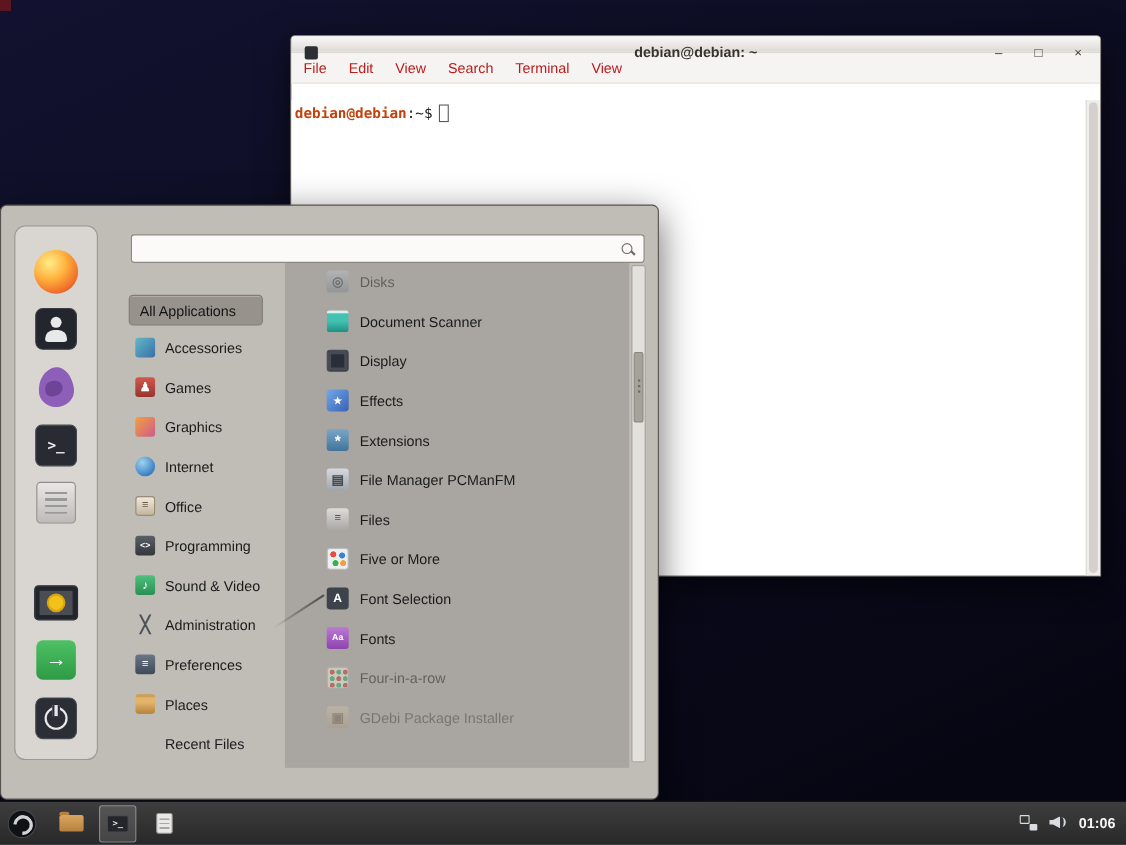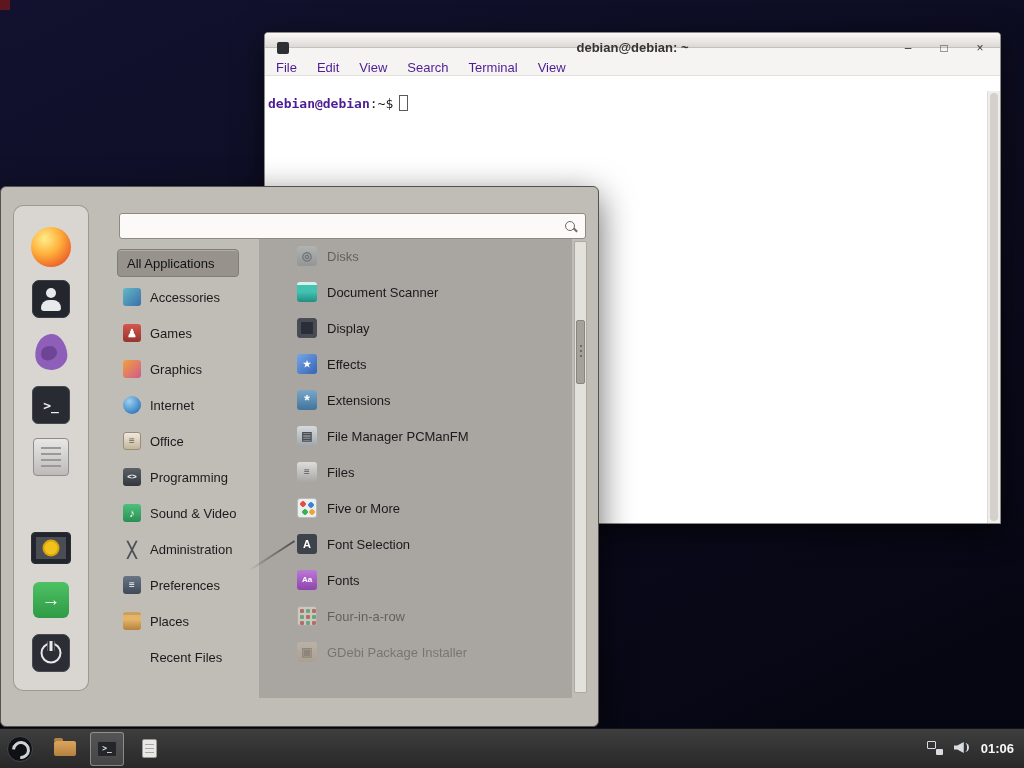--- a/index.html
+++ b/index.html
@@ -16,21 +16,21 @@
     box-shadow:0 8px 30px rgba(0,0,0,.55); z-index:5; }
   .term-titlebar { position:relative; height:15px; border-radius:3px 3px 0 0;
     background:linear-gradient(#faf9f8,#ddd9d5); border-bottom:1px solid #c4c0bb; }
   .term-winicon { position:absolute; left:12px; top:9px; width:12px; height:12px;
     background:#2e2f33; border-radius:2px; }
   .term-title { position:absolute; left:0; right:0; top:7px; text-align:center;
     font-size:13px; font-weight:bold; color:#35322f; }
   .term-controls { position:absolute; right:12px; top:0; height:30px; display:flex; gap:20px; align-items:center; }
   .tc { font-size:12px; color:#3c3a37; width:16px; text-align:center; line-height:16px; }
   .term-menubar { height:28px; background:#f6f4f2; border-bottom:1px solid #e3e0dc;
-    display:flex; align-items:flex-end; gap:20px; padding-left:11px; font-size:13px; color:#4c1d95; }
+    display:flex; align-items:center; gap:20px; padding-left:11px; font-size:13px; color:#b91c1c; }
   .term-body { position:absolute; left:0; right:0; top:58px; bottom:0; background:#fff;
     font-family:"DejaVu Sans Mono", monospace; font-size:13px; }
   .prompt { position:absolute; left:3px; top:3px; display:flex; align-items:center; height:18px; }
   .prompt .user { font-weight:bold; }
   .prompt .suffix { color:#1b1b1b; }
   .cursor { width:9px; height:16px; border:1px solid #5a5a5a; margin-left:6px; }
   .term-scroll { position:absolute; right:0; top:0; bottom:0; width:13px;
     background:#f0eeeb; border-left:1px solid #dedbd6; }
   .term-thumb { position:absolute; left:2px; right:2px; top:2px; bottom:2px;
     background:#d4d0cb; border-radius:6px; }
@@ -211,21 +211,21 @@
     <nav class="term-menubar">
       <span>File</span>
       <span>Edit</span>
       <span>View</span>
       <span>Search</span>
       <span>Terminal</span>
       <span>View</span>
     </nav>
     <div class="term-body">
       <div class="prompt">
-        <span class="user" style="color: #4c1d95;">debian@debian</span>
+        <span class="user" style="color: #c2410c;">debian@debian</span>
         <span class="suffix">:~$</span>
         <span class="cursor"></span>
       </div>
       <div class="term-scroll">
         <div class="term-thumb"></div>
       </div>
     </div>
   </section>
 
   <section class="menu">
@@ -257,21 +257,21 @@
           <span class="f-shutdown"></span>
         </button>
     </div>
 
     <div class="search-box">
       <input type="text" placeholder="" style="">
       <span class="mag"></span>
     </div>
 
     <div class="cats">
-      <div class="cat-allapps" style="background: rgb(151, 147, 140);">
+      <div class="cat-allapps" style="background: rgb(151, 147, 140); margin-top: 19px;">
         <span>All Applications</span>
       </div>
       <div class="cat-row">
           <span class="mini-icon i-accessories"></span>
           <span>Accessories</span>
         </div>
       <div class="cat-row">
           <span class="mini-icon i-games">♟</span>
           <span>Games</span>
         </div>

